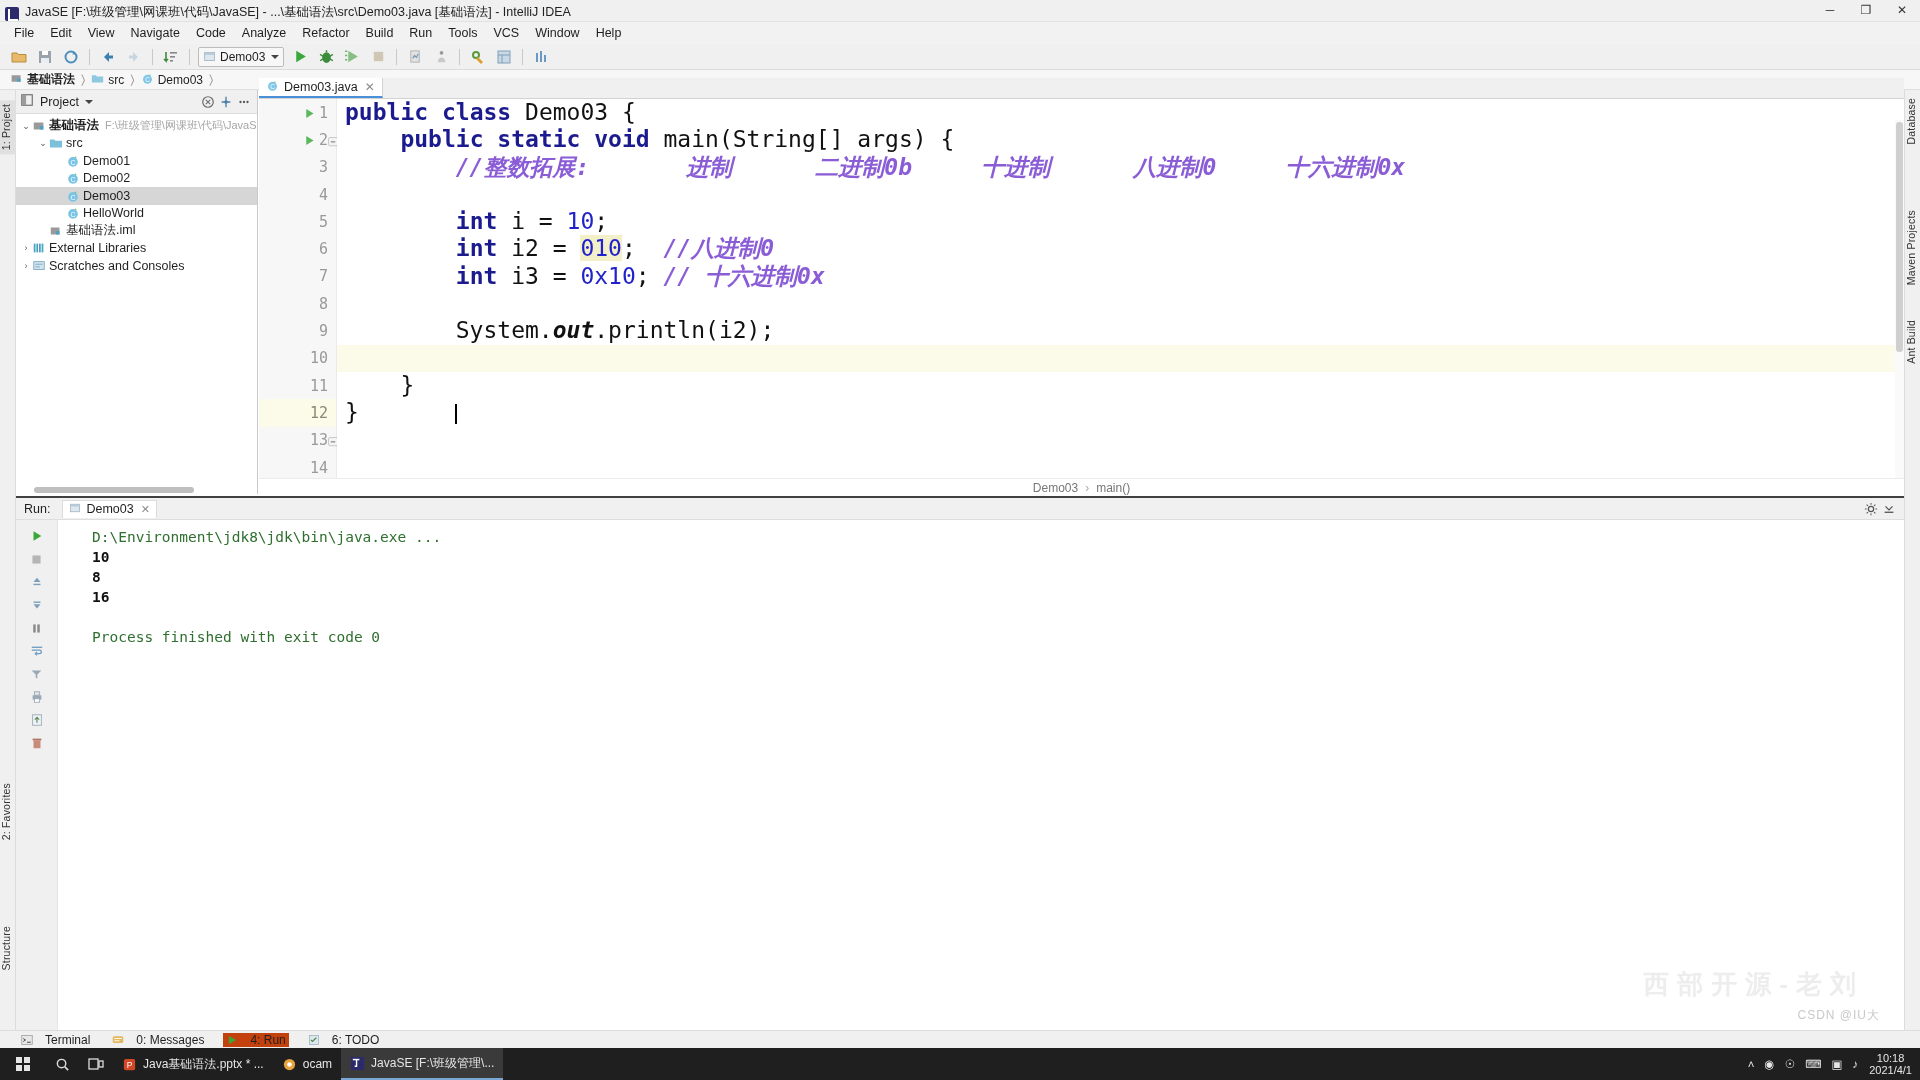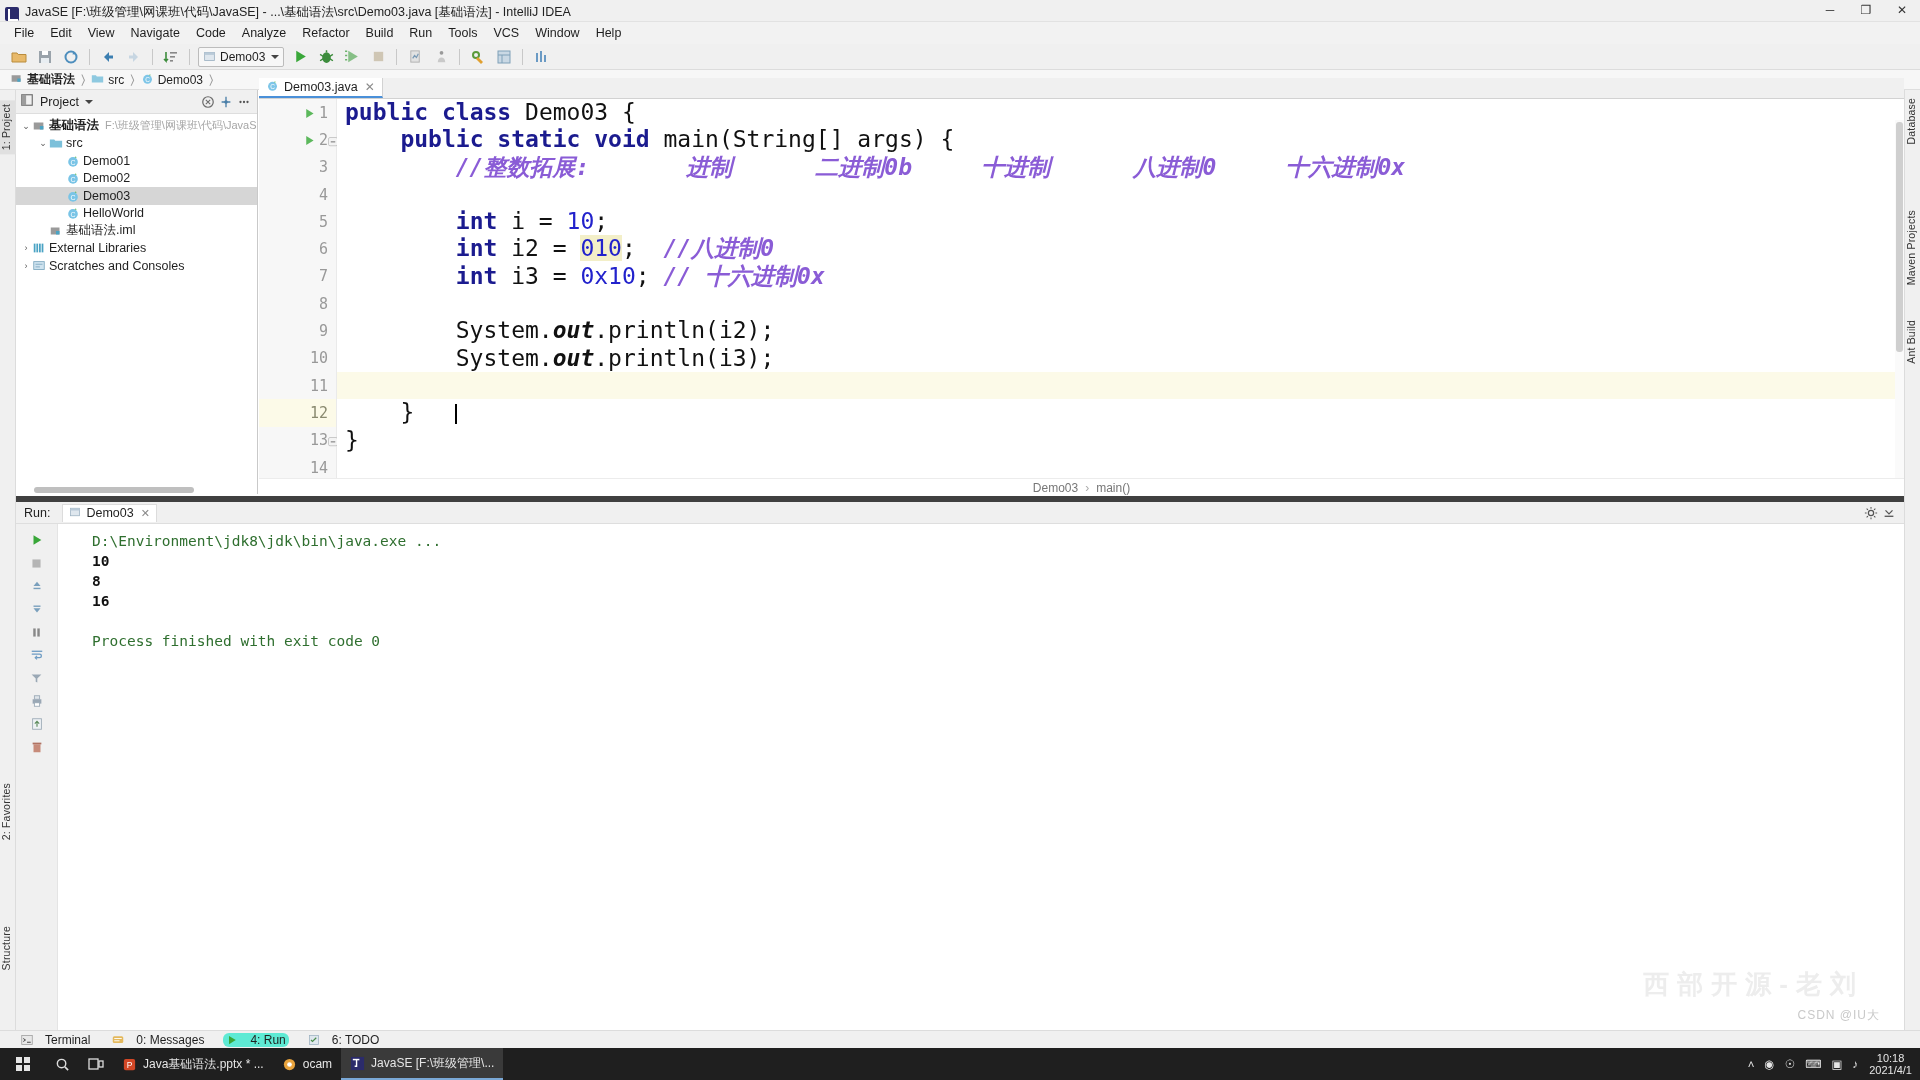--- a/index.html
+++ b/index.html
@@ -114,21 +114,21 @@
   #bottombar .bsep { margin:0 7px; color:#aaa; }
   #ed-scroll-v { position:absolute; right:0; top:21px; width:9px; bottom:0; background:#fafafa;}
   #ed-scroll-v .thumb{ position:absolute; top:2px; left:1px; width:7px; height:230px;
     background:#cfcfcf; border-radius:3px;}
   #proj-scroll-h { position:absolute; left:18px; bottom:0; width:220px; height:8px; }
   #proj-scroll-h .thumb{ position:absolute; left:0; top:1px; width:160px; height:6px;
     background:#bfbfbf; border-radius:3px;}
 
   
   #runpanel { position:absolute; left:16px; top:496px; right:16px; bottom:50px; background:#c2410c;
-    border-top:6px solid #404040;}
+    border-top:2px solid #404040;}
   #run-head { height:22px; background:#f0f0f0; border-bottom:1px solid #dedede; display:flex;
     align-items:center; padding-left:8px; }
   #run-head .rh-label { font-size:12.5px; color:#1f1f1f; margin-right:12px;}
   #run-head .rtab { display:flex; align-items:center; font-size:12.5px; color:#1f1f1f;
     padding:1px 6px; background:#fff; border:1px solid #dcdcdc; border-bottom:none;}
   #run-head .rtab .tclose{ margin-left:7px; color:#8a8a8a; font-size:11px;}
   #run-head .rh-right { margin-left:auto; display:flex; align-items:center; padding-right:6px;}
   #run-head .rh-right .a{ width:18px; height:18px; display:flex; align-items:center;
     justify-content:center;}
   #run-side { position:absolute; left:0; top:22px; width:42px; bottom:0; background:#f0f0f0;
@@ -149,21 +149,21 @@
   #watermark { position:absolute; right:40px; bottom:28px; font-size:26px; color:#ededed;
     letter-spacing:8px; font-weight:bold; white-space:nowrap;}
   #csdn { position:absolute; right:24px; bottom:6px; font-size:12px; color:#c9c9c9;
     letter-spacing:1px;}
 
   
   #twbar { position:absolute; left:0; bottom:32px; width:1920px; height:18px;
     background:#f0f0f0; border-top:1px solid #dcdcdc; display:flex; align-items:center;
     padding-left:18px; font-size:12px; color:#1f1f1f;}
   #twbar .tw { display:flex; align-items:center; margin-right:16px; padding:0 3px;}
-  #twbar .tw.active { background:#5eead4;border-radius:6px; }
+  #twbar .tw.active { background:#c2410c; }
   #twbar .tw .tw-n { margin-left:12px;}
 
   
   #statusbar { position:absolute; left:0; bottom:14px; width:1920px; height:18px;
     background:#f0f0f0; display:flex; align-items:center; padding-left:10px;
     font-size:12px; color:#1f1f1f;}
   #statusbar .sb-right{ margin-left:auto; display:flex; align-items:center; padding-right:14px;}
   #statusbar .sb-right span{ margin-left:16px;}
 
   
@@ -572,21 +572,20 @@
     <div id="codescroll">
         <div class="cline"><span class="kw">public </span><span class="kw">class </span><span class="pln">Demo03 {</span></div>
         <div class="cline"><span class="pln">    </span><span class="kw">public static void </span><span class="pln">main(String[] args) {</span></div>
         <div class="cline"><span class="cmt">        //整数拓展:       进制      二进制</span><span class="cmt">0b</span><span class="cmt">     十进制      八进制</span><span class="cmt">0</span><span class="cmt">     十六进制</span><span class="cmt">0x</span></div>
         <div class="cline"><span class="pln"></span></div>
         <div class="cline"><span class="pln">        </span><span class="kw">int </span><span class="pln">i = </span><span class="num">10</span><span class="pln">;</span></div>
         <div class="cline"><span class="pln">        </span><span class="kw">int </span><span class="pln">i2 = </span><span class="num hl">010</span><span class="pln">;  </span><span class="cmt">//八进制</span><span class="cmt">0</span></div>
         <div class="cline"><span class="pln">        </span><span class="kw">int </span><span class="pln">i3 = </span><span class="num">0x10</span><span class="pln">; </span><span class="cmt">// 十六进制</span><span class="cmt">0x</span></div>
         <div class="cline"><span class="pln"></span></div>
         <div class="cline"><span class="pln">        System.</span><span class="fld">out</span><span class="pln">.println(i2);</span></div>
-        <div class="cline"><span class="pln">        System.</span><span class="fld">out</span><span class="pln">.println(i3);</span></div>
         <div class="cline cur"><span class="pln"></span></div>
         <div class="cline"><span class="pln">    }</span></div>
         <div class="cline"><span class="pln">}</span></div>
         <div id="caretline" style="top: 305.3px; height: 20px; left: 118px;"></div>
       </div>
     <div id="ed-scroll-v">
       <div class="thumb"></div>
     </div>
   </div>
 </div>

